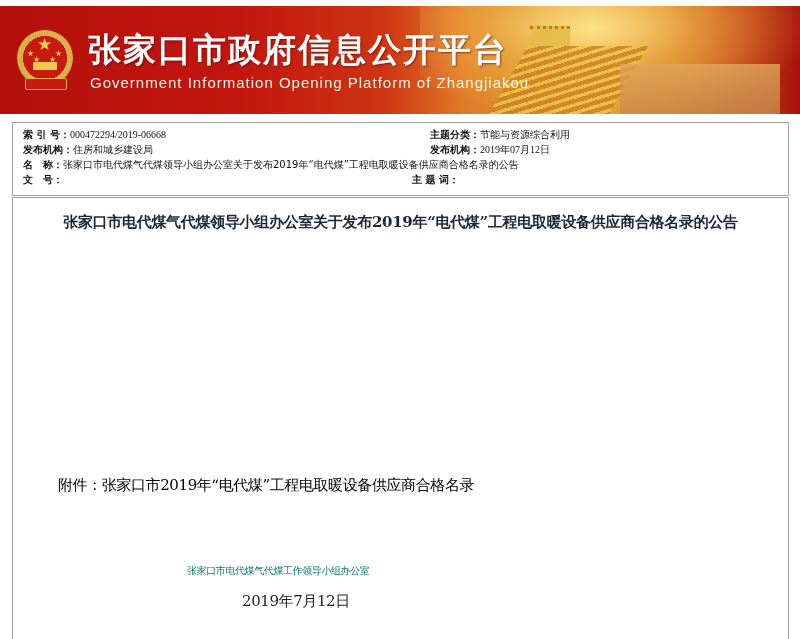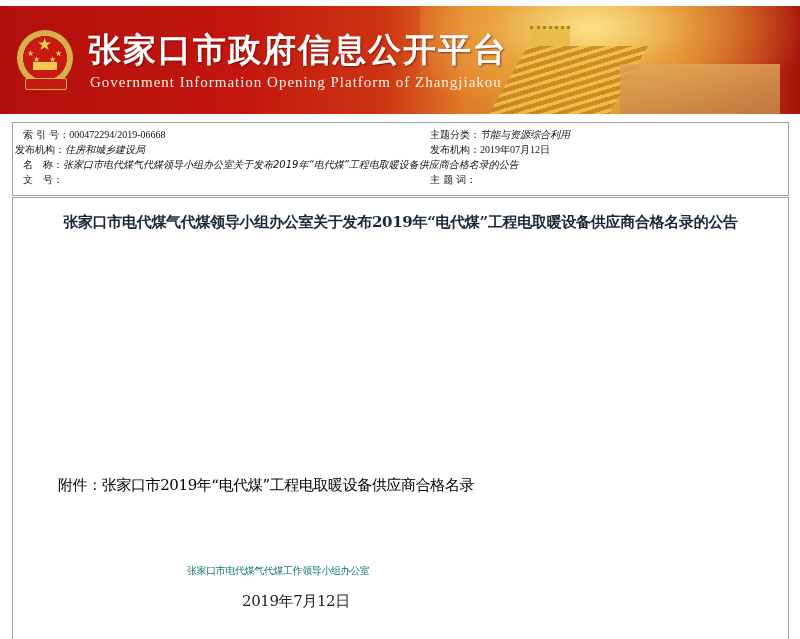--- a/index.html
+++ b/index.html
@@ -21,30 +21,30 @@
       background: #e8bc48; border-top: 3px dotted #b07520; opacity: 0.9; }
     .emblem { position: absolute; left: 17px; top: 24px; width: 56px; height: 60px; }
     .emblem .ring { position: absolute; left: 0; top: 0; width: 56px; height: 56px; border-radius: 50%;
       background: radial-gradient(circle, #c81a10 0 55%, #d8b04a 56% 70%, #b68a2e 71% 100%); }
     .emblem .star { position: absolute; color: #f4d04c; font-size: 15px; line-height: 15px; }
     .emblem .gate { position: absolute; left: 16px; top: 32px; width: 24px; height: 8px; background: #f0c850; }
     .emblem .ribbon { position: absolute; left: 8px; top: 48px; width: 40px; height: 10px; background: #c81a10; border: 1px solid #e0b248; border-radius: 2px; }
     .banner .title-cn { position: absolute; left: 88px; top: 22px; font-family: Liberation Sans, sans-serif;
       font-weight: bold; font-size: 33px; letter-spacing: 2px; color: #ffffff;
       text-shadow: 1px 1px 2px rgba(90,0,0,0.6); white-space: nowrap; }
-    .banner .title-en { position: absolute; left: 90px; top: 68px; font-family: Liberation Serif, serif;
+    .banner .title-en { position: absolute; left: 90px; top: 68px; font-family: Liberation Sans, sans-serif;
       font-size: 15px; letter-spacing: 1px; color: #fff4e6; white-space: nowrap; }
 
     
     .meta { position: absolute; left: 12px; top: 122px; width: 775px; height: 72px;
       border: 1px solid #a0a0a0; background: #fff; font-size: 10px; }
     .meta .row { position: absolute; height: 14px; line-height: 14px; white-space: nowrap; }
-    .meta .label { font-weight: normal; color: #111; }
+    .meta .label { font-weight: bold; color: #111; }
     .meta .val { color: #111; font-family: "Liberation Serif", "DejaVu Sans", serif; }
-    .meta .val.cn { font-family: "DejaVu Sans", sans-serif; font-style: italic; }
+    .meta .val.cn { font-family: "DejaVu Sans", sans-serif; }
 
     
     .content { position: absolute; left: 12px; top: 197px; width: 775px; height: 450px;
       border: 1px solid #a0a0a0; border-bottom: none; background: #fff; }
     .doc-title { position: absolute; left: 0; top: 15px; width: 775px; text-align: center;
       font-family: "DejaVu Serif", "Liberation Serif", serif; font-weight: bold; font-size: 15px;
       color: #1a2838; white-space: nowrap; letter-spacing: -0.3px; }
     .body-text { position: absolute; left: 12px; top: 78px; width: 735px;
       font-family: "DejaVu Serif", "Liberation Serif", serif; font-size: 15.5px; line-height: 29px;
       color: #222; text-indent: 2em; letter-spacing: 0.6px; }
@@ -77,33 +77,33 @@
   <div class="title-en">Government Information Opening Platform of Zhangjiakou</div>
 </div>
 
 <div class="meta">
   <div class="row" style="left:10px;top:5px;">
     <span class="label">索 引 号：</span><span class="val">000472294/2019-06668</span>
   </div>
   <div class="row" style="left:417px;top:5px;">
     <span class="label">主题分类：</span><span class="val cn">节能与资源综合利用</span>
   </div>
-  <div class="row" style="left:2px;top:20px;">
+  <div class="row" style="left:10px;top:20px;">
     <span class="label">发布机构：</span><span class="val cn">住房和城乡建设局</span>
   </div>
   <div class="row" style="left:417px;top:20px;">
     <span class="label">发布机构：</span><span class="val">2019年07月12日</span>
   </div>
   <div class="row" style="left:10px;top:35px;">
     <span class="label">名　称：</span><span class="val cn">张家口市电代煤气代煤领导小组办公室关于发布2019年“电代煤”工程电取暖设备供应商合格名录的公告</span>
   </div>
   <div class="row" style="left:10px;top:50px;text-align:right;">
     <span class="label">文　号：</span><span class="val"></span>
   </div>
-  <div class="row" style="left:417px;top:50px;">
+  <div class="row" style="left:399px;top:50px;">
     <span class="label">主 题 词：</span><span class="val"></span>
   </div>
 </div>
 
 <div class="content">
   <div class="doc-title">张家口市电代煤气代煤领导小组办公室关于发布2019年“电代煤”工程电取暖设备供应商合格名录的公告</div>
   <div class="attach">附件：张家口市2019年“电代煤”工程电取暖设备供应商合格名录</div>
   <div class="sign-org">张家口市电代煤气代煤工作领导小组办公室</div>
   <div class="sign-date">2019年7月12日</div>
 </div>

